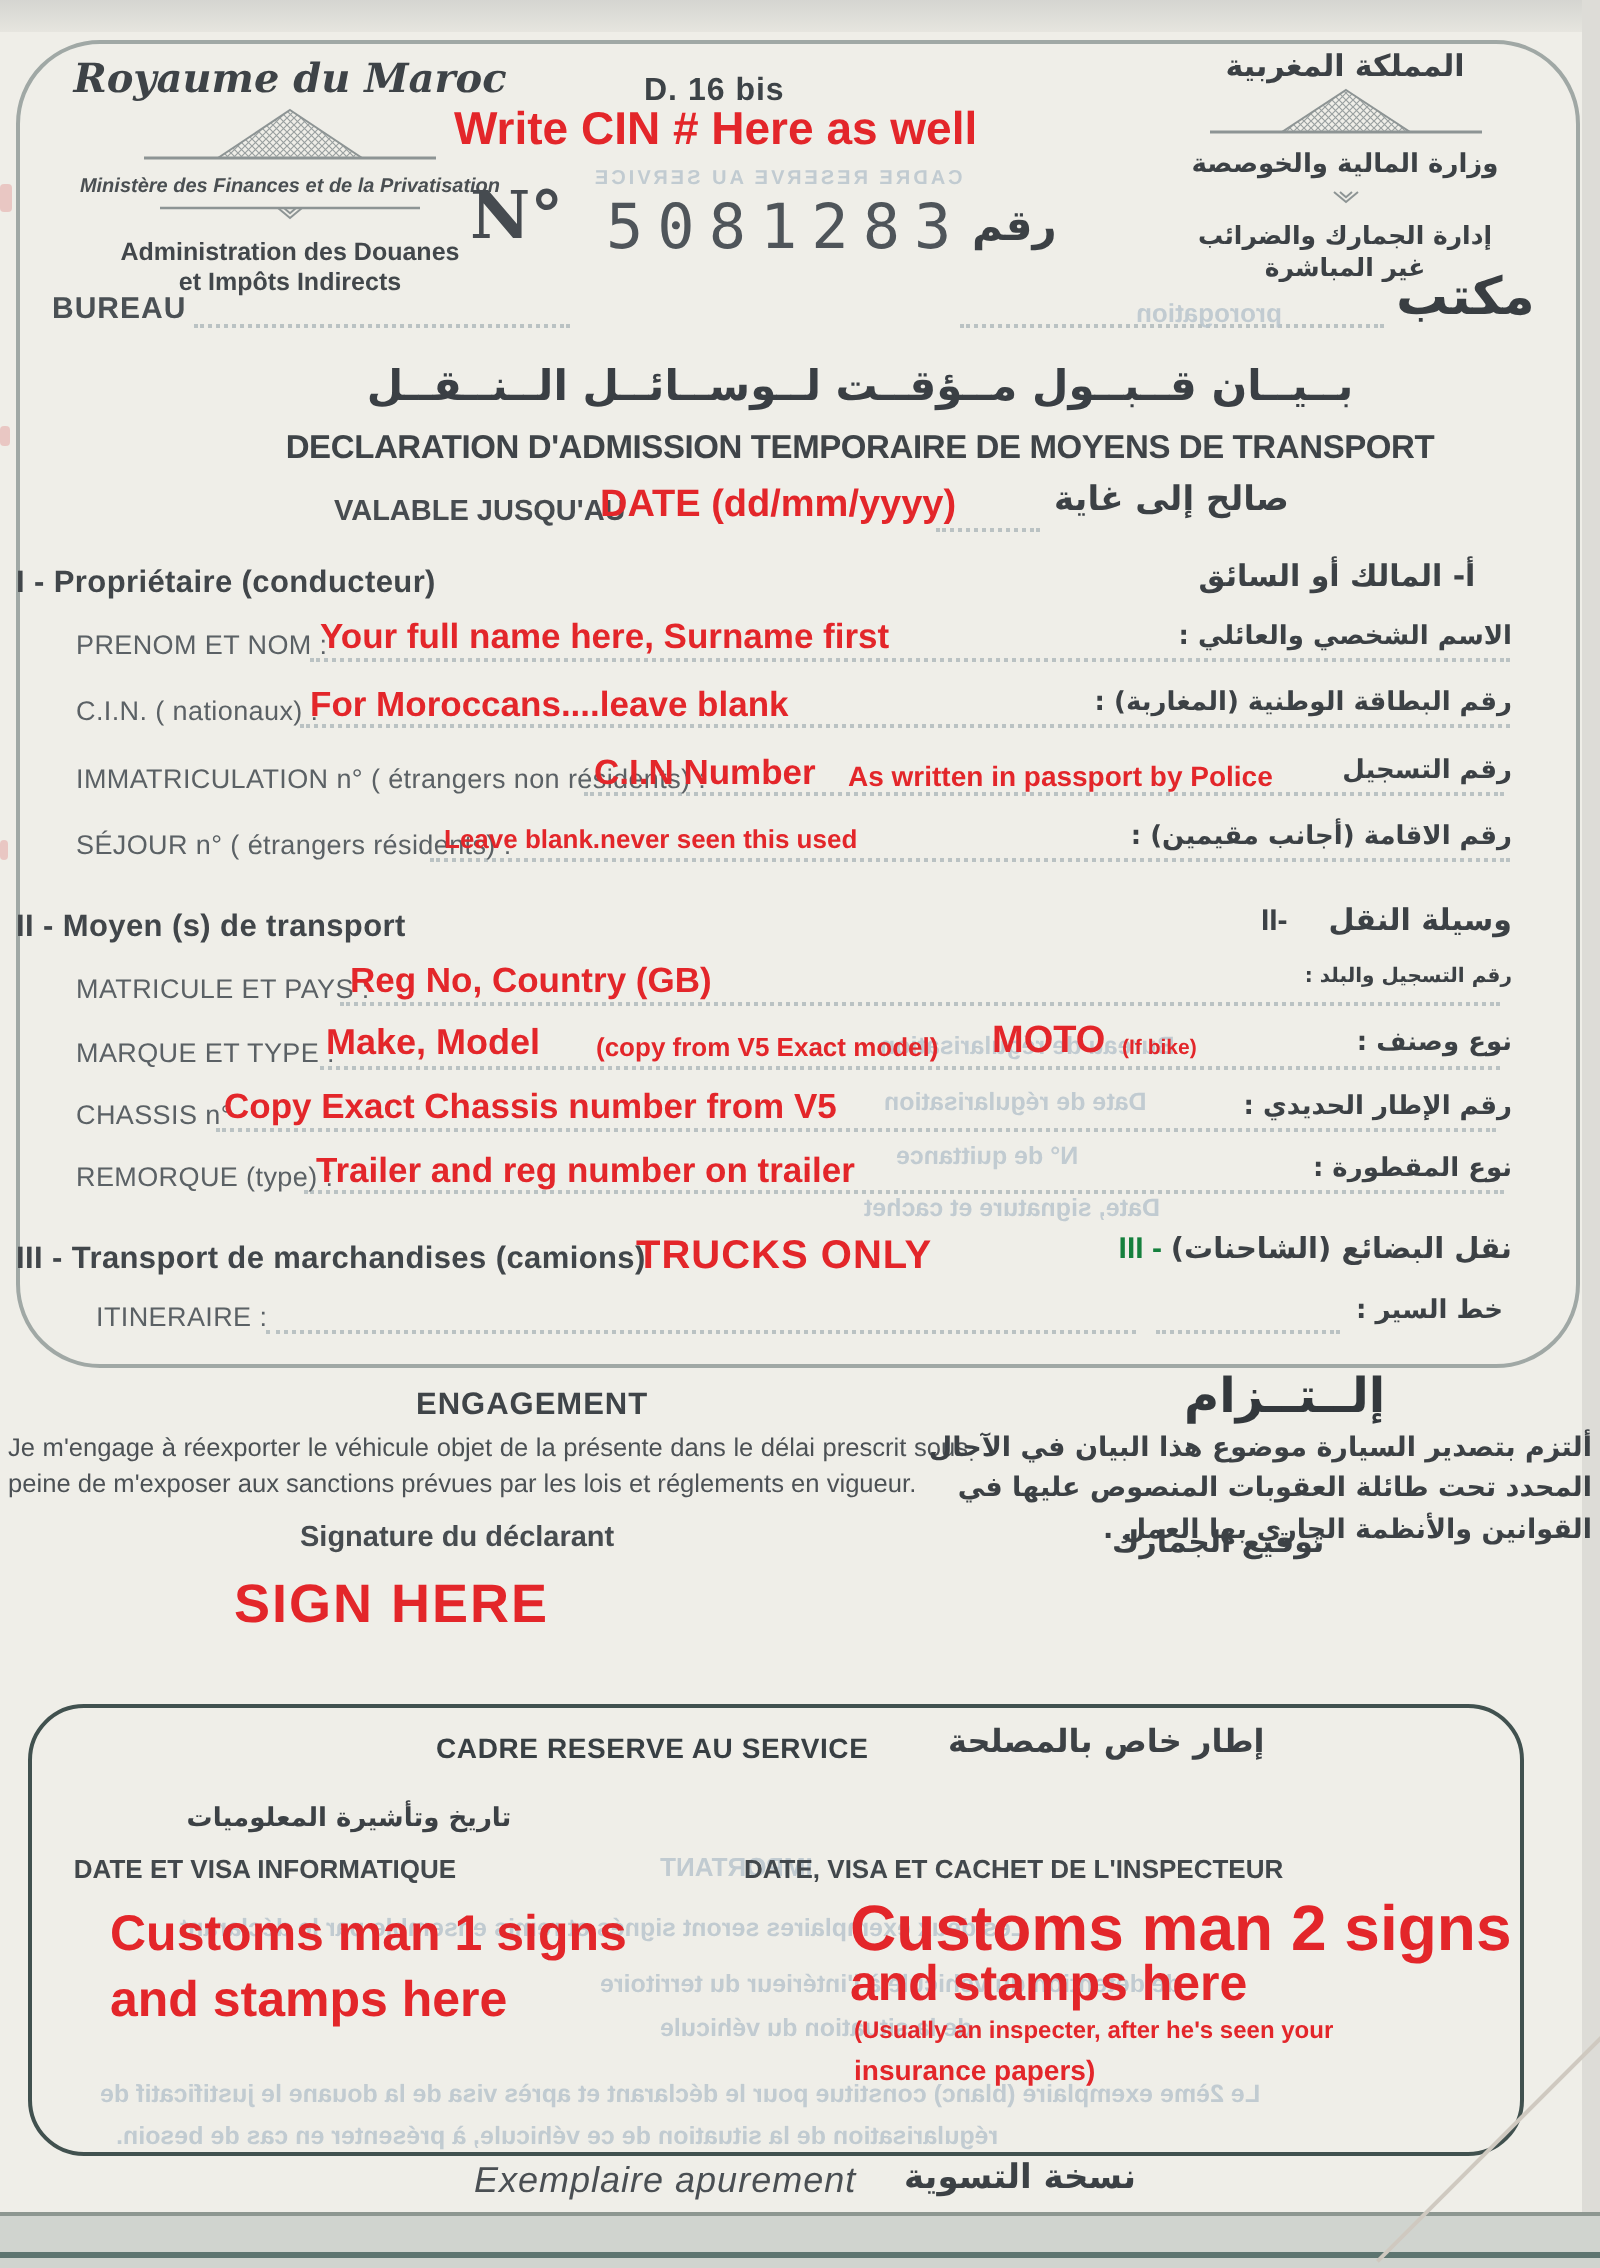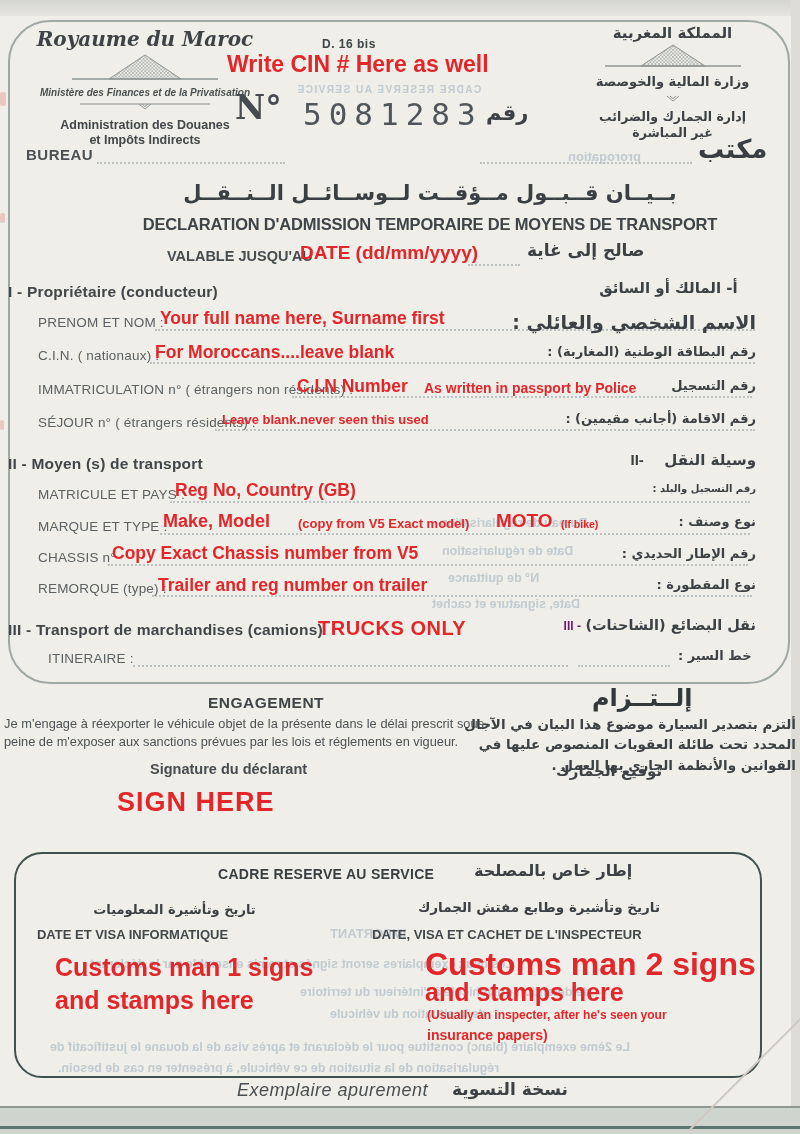--- a/index.html
+++ b/index.html
@@ -78,21 +78,21 @@
     <div class="ar" style="font-size:13px;">وزارة المالية والخوصصة</div>
     <span>
       <svg width="140" height="9" viewBox="0 0 140 9">
         <path d="M64 1 l6 5 l6 -5 M67 1 l3 2.6 l3 -2.6" fill="none" stroke="#8d9494" stroke-width="1"></path>
       </svg>
     </span>
     <div class="ar" style="font-size:12.5px;">إدارة الجمارك والضرائب</div>
     <div class="ar" style="font-size:12.5px;">غير المباشرة</div>
   </div>
 
-  <div class="el" style="left:322px;top:37px;font-size:12px;font-weight:600;color:#3d4347;letter-spacing:.5px;">D. 16 bis</div>
+  <div class="el" style="left:322px;top:37px;font-size:16px;font-weight:600;color:#3d4347;letter-spacing:.5px;">D. 16 bis</div>
   <div class="el red" style="left:227px;top:51px;font-size:23px;">Write CIN # Here as well</div>
   <div class="el mirror" style="left:296px;top:84px;font-size:10px;letter-spacing:1.5px;">CADRE RESERVE AU SERVICE</div>
   <div class="el" style="left:235px;top:88px;font-family:'DejaVu Serif',serif;font-size:33px;font-weight:600;color:#464b50;">N°</div>
   <div class="el mono" style="left:303px;top:96px;font-size:31px;letter-spacing:7px;color:#4f555a;">5081283</div>
   <div class="el ar" style="left:486px;top:101px;font-size:21px;">رقم</div>
 
   <div class="el" style="left:26px;top:146px;font-size:15px;font-weight:600;color:#4a5054;letter-spacing:.5px;">BUREAU</div>
   <div class="el dot" style="left:97px;top:161px;width:188px;"></div>
   <div class="el dot" style="left:480px;top:161px;width:212px;"></div>
   <div class="el mirror" style="left:568px;top:149px;font-size:13px;">prorogation</div>
@@ -104,21 +104,21 @@
   <div class="el red" style="left:300px;top:242px;font-size:19px;">DATE (dd/mm/yyyy)</div>
   <div class="el dot" style="left:468px;top:263px;width:52px;"></div>
   <div class="el ar" style="left:527px;top:240px;font-size:17px;">صالح إلى غاية</div>
 
   <div class="el head" style="left:8px;top:283px;">I - Propriétaire (conducteur)</div>
   <div class="el ar right" style="left:581px;top:279px;width:175px;font-size:15px;text-align:center;">أ- المالك أو السائق</div>
 
   <div class="el lab" style="left:38px;top:315px;">PRENOM ET NOM :</div>
   <div class="el dot" style="left:155px;top:328px;width:600px;"></div>
   <div class="el red" style="left:160px;top:308px;font-size:17.5px;">Your full name here, Surname first</div>
-  <div class="el ar right" style="left:556px;top:311px;width:200px;font-size:19px;">الاسم الشخصي والعائلي :</div>
+  <div class="el ar right" style="left:556px;top:311px;width:200px;font-size:13px;">الاسم الشخصي والعائلي :</div>
 
   <div class="el lab" style="left:38px;top:348px;">C.I.N. ( nationaux) :</div>
   <div class="el dot" style="left:150px;top:361px;width:605px;"></div>
   <div class="el red" style="left:155px;top:342px;font-size:17.5px;">For Moroccans....leave blank</div>
   <div class="el ar right" style="left:536px;top:344px;width:220px;font-size:13px;">رقم البطاقة الوطنية (المغاربة) :</div>
 
   <div class="el lab" style="left:38px;top:382px;">IMMATRICULATION n° ( étrangers non résidents) :</div>
   <div class="el dot" style="left:292px;top:395px;width:460px;"></div>
   <div class="el ar right" style="left:656px;top:378px;width:100px;font-size:13px;">رقم التسجيل</div>
   <div class="el red" style="left:297px;top:376px;font-size:17.5px;">C.I.N Number</div>
@@ -159,42 +159,41 @@
   <div class="el ar right" style="left:636px;top:577px;width:120px;font-size:13px;">نوع المقطورة :</div>
 
   <div class="el mirror" style="left:440px;top:516px;font-size:12.5px;">Bureau de régularisation</div>
   <div class="el mirror" style="left:442px;top:544px;font-size:12.5px;">Date de régularisation</div>
   <div class="el mirror" style="left:448px;top:571px;font-size:12.5px;">N° de quittance</div>
   <div class="el mirror" style="left:432px;top:597px;font-size:12.5px;">Date, signature et cachet</div>
 
   <div class="el head" style="left:8px;top:621px;">III - Transport de marchandises (camions)</div>
   <div class="el red" style="left:318px;top:617px;font-size:20px;letter-spacing:.5px;">TRUCKS ONLY</div>
   <div class="el right" style="left:556px;top:616px;width:200px;z-index:2;">
-    <span style="font-weight:700;color:#701a75;font-size:12px;">III -</span>
+    <span style="font-weight:700;color:#15803d;font-size:15px;">III -</span>
     <span class="ar" style="font-size:14.5px;">نقل البضائع (الشاحنات)</span>
   </div>
   <div class="el lab" style="left:48px;top:651px;">ITINERAIRE :</div>
   <div class="el dot" style="left:133px;top:664px;width:435px;"></div>
   <div class="el dot" style="left:578px;top:664px;width:92px;"></div>
   <div class="el ar" style="left:678px;top:648px;font-size:13px;">خط السير :</div>
 
   <div class="el" style="left:208px;top:694px;font-size:15.5px;font-weight:700;color:#3f4448;letter-spacing:.5px;">ENGAGEMENT</div>
   <div class="el ar" style="left:592px;top:684px;font-size:24px;color:#33383c;">إلــتــزام</div>
   <div class="el" style="left:4px;top:715px;width:480px;font-size:12.8px;line-height:1.42;color:#4c5155;white-space:normal;text-align:justify;">Je m'engage à réexporter le véhicule objet de la présente dans le délai prescrit sous peine de m'exposer aux sanctions prévues par les lois et réglements en vigueur.</div>
   <div class="el ar" style="left:430px;top:714px;width:366px;font-size:13.5px;font-weight:600;line-height:1.5;white-space:normal;text-align:right;">ألتزم بتصدير السيارة موضوع هذا البيان في الآجال المحدد تحت طائلة العقوبات المنصوص عليها في القوانين والأنظمة الجاري بها العمل .</div>
   <div class="el" style="left:150px;top:761px;font-size:14.5px;font-weight:700;color:#474c50;">Signature du déclarant</div>
   <div class="el ar" style="left:556px;top:762px;font-size:15px;">توقيع الجمارك</div>
   <div class="el red" style="left:117px;top:787px;font-size:27px;letter-spacing:1px;">SIGN HERE</div>
 
   <div class="box2" style="left:14px;top:852px;width:744px;height:222px;"></div>
   <div class="el" style="left:218px;top:866px;font-size:14px;font-weight:700;color:#383f43;letter-spacing:.3px;z-index:2;">CADRE RESERVE AU SERVICE</div>
   <div class="el ar" style="left:474px;top:861px;font-size:16px;z-index:2;">إطار خاص بالمصلحة</div>
   <div class="el ar center" style="left:92px;top:902px;width:165px;font-size:13px;z-index:2;">تاريخ وتأشيرة المعلوميات</div>
   <div class="el center" style="left:30px;top:927px;width:205px;font-size:13px;font-weight:600;color:#42484c;z-index:2;">DATE ET VISA INFORMATIQUE</div>
-  <div class="el ar center" style="left:420px;top:899px;width:240px;font-size:13.5px;z-index:2;">تاريخ وتأشيرة وطابع مفتش الجمارك</div>
   <div class="el center" style="left:372px;top:927px;width:268px;font-size:13px;font-weight:600;color:#42484c;z-index:2;">DATE, VISA ET CACHET DE L'INSPECTEUR</div>
   <div class="el mirror" style="left:330px;top:926px;font-size:13px;font-weight:700;">IMPORTANT</div>
 
   <div class="el red" style="left:55px;top:953px;font-size:25px;">Customs man 1 signs</div>
   <div class="el red" style="left:55px;top:986px;font-size:25px;">and stamps here</div>
   <div class="el red" style="left:425px;top:946px;font-size:32px;">Customs man 2 signs</div>
   <div class="el red" style="left:425px;top:978px;font-size:25px;">and stamps here</div>
   <div class="el red" style="left:427px;top:1008px;font-size:12px;">(Usually an inspecter, after he's seen your</div>
   <div class="el red" style="left:427px;top:1027px;font-size:14px;">insurance papers)</div>
 

